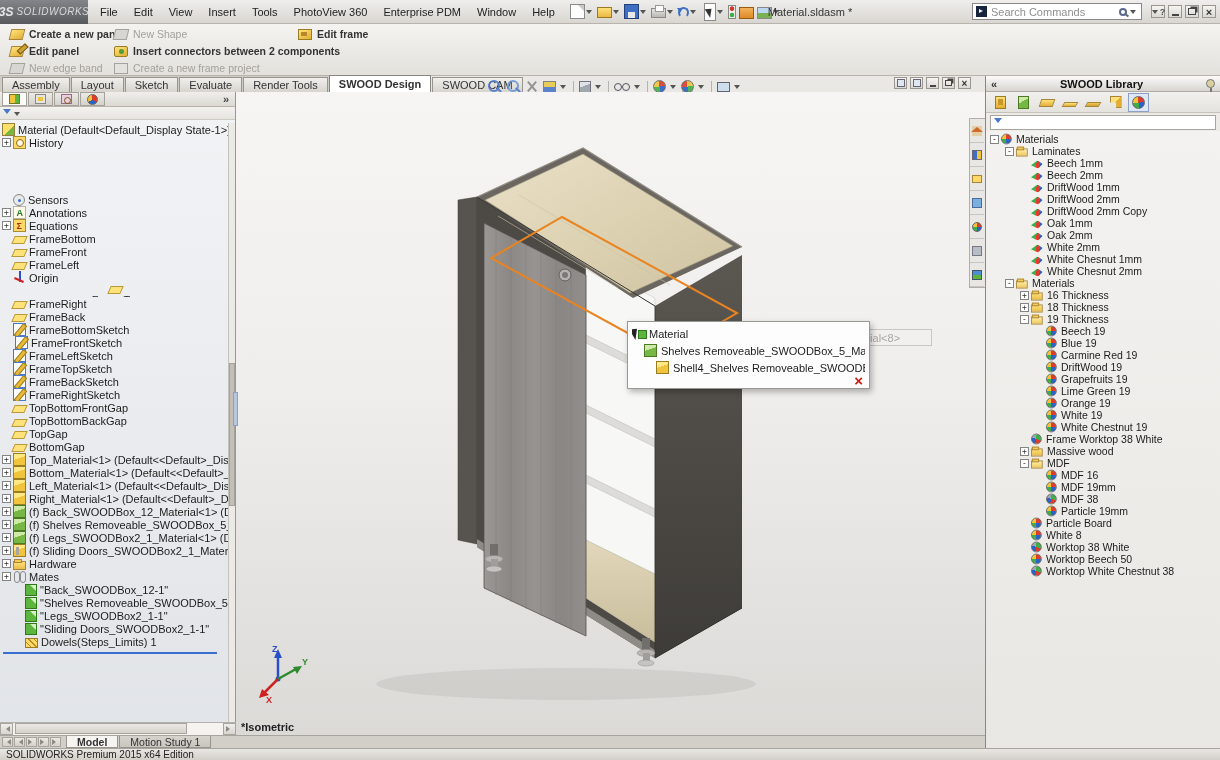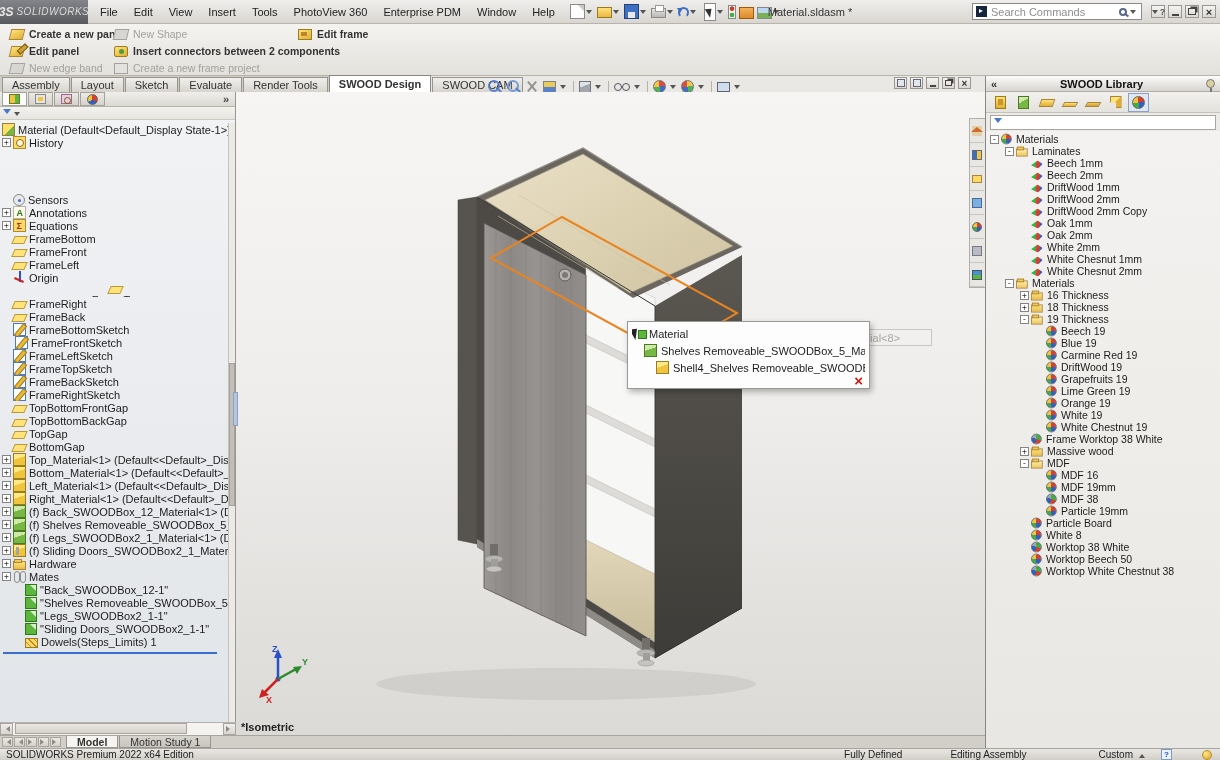--- a/index.html
+++ b/index.html
@@ -994,22 +994,14 @@
         <span class="tri-r"></span>
       </span>
     </div>
   <div id="mtabs">
       <div class="mtab active">Model</div>
       <div class="mtab">Motion Study 1</div>
     </div>
 </div>
 
 <div id="statusbar">
-  <span id="sb-left">SOLIDWORKS Premium 2022 x64 Edition</span>
-  <div id="status-right">
-      <span class="sb-fully">Fully Defined</span>
-      <span class="sb-editing">Editing Assembly</span>
-      <span class="sb-custom">Custom</span>
-      <span class="up-caret"></span>
-      <span class="sb-help">?</span>
-      <span class="sb-swood"></span>
-    </div>
+  <span id="sb-left">SOLIDWORKS Premium 2015 x64 Edition</span>
 </div>
 
 </body></html>

